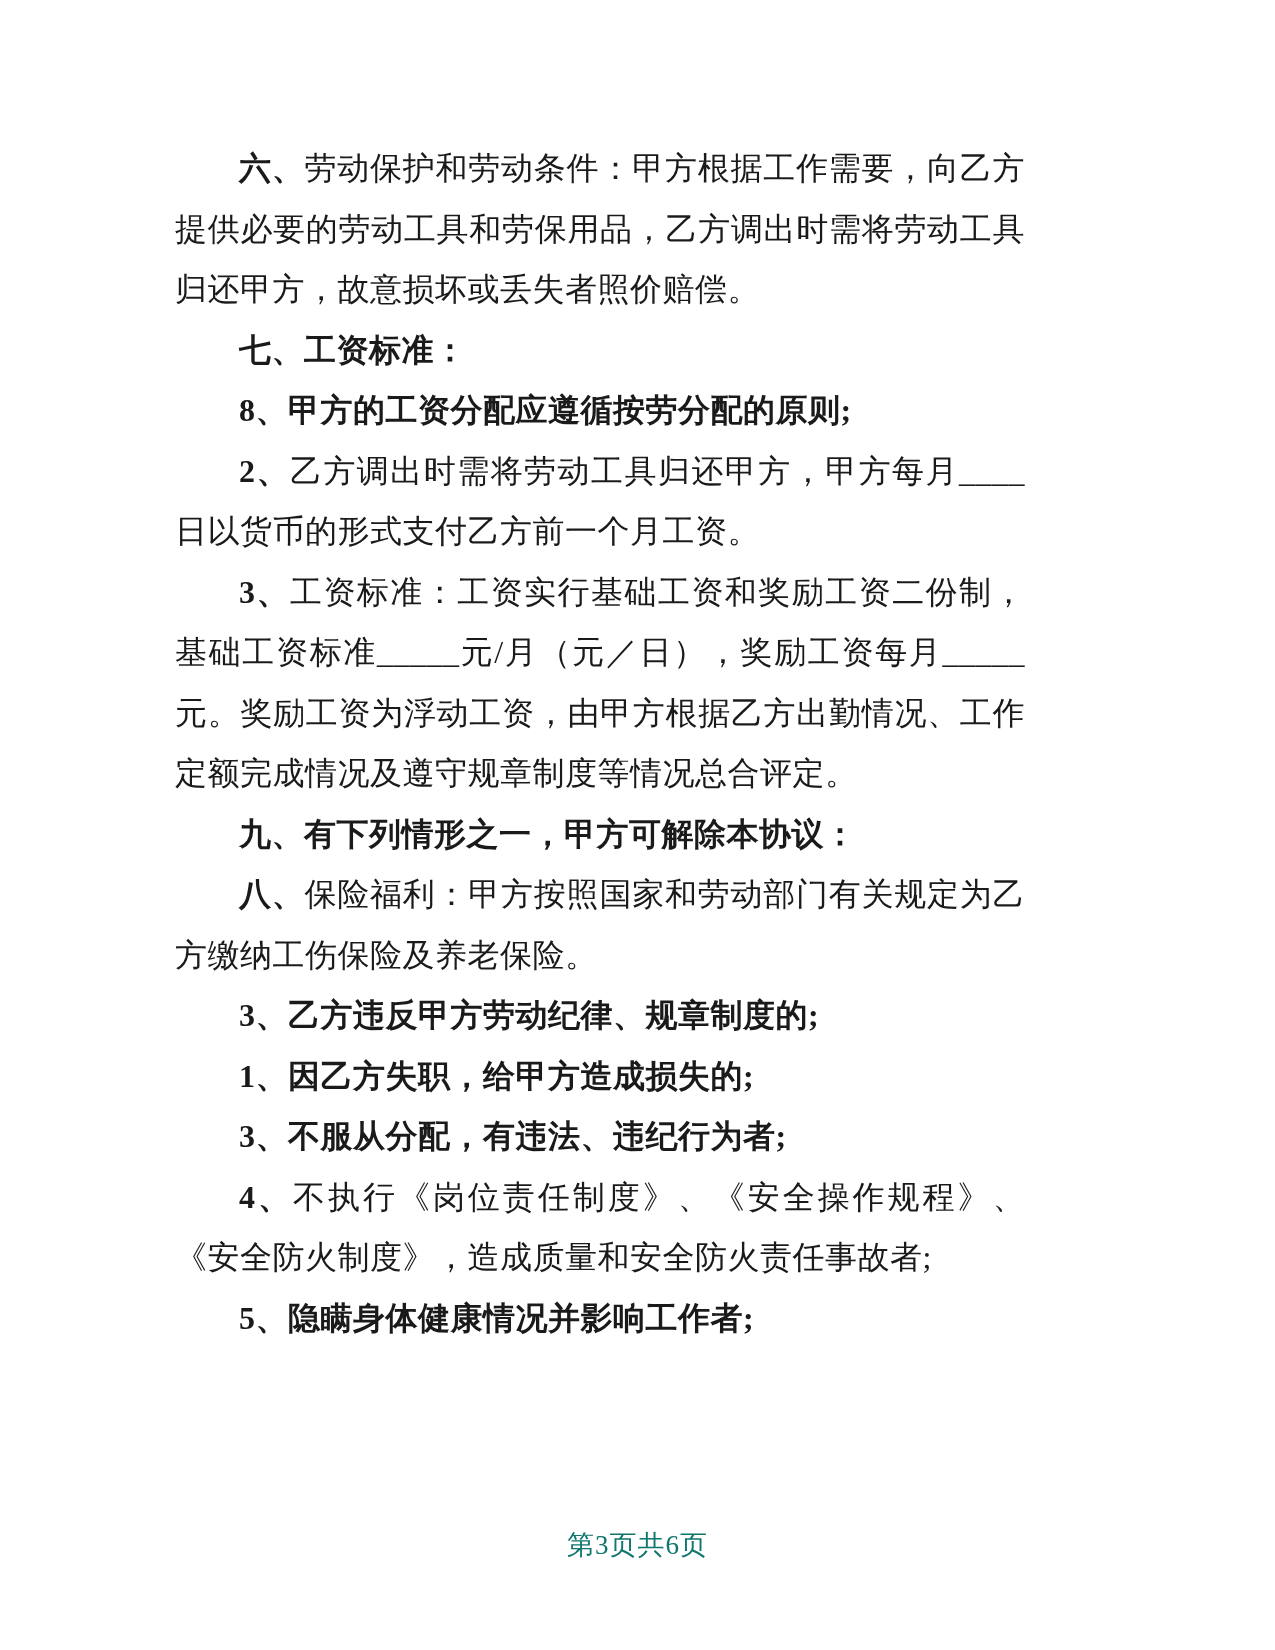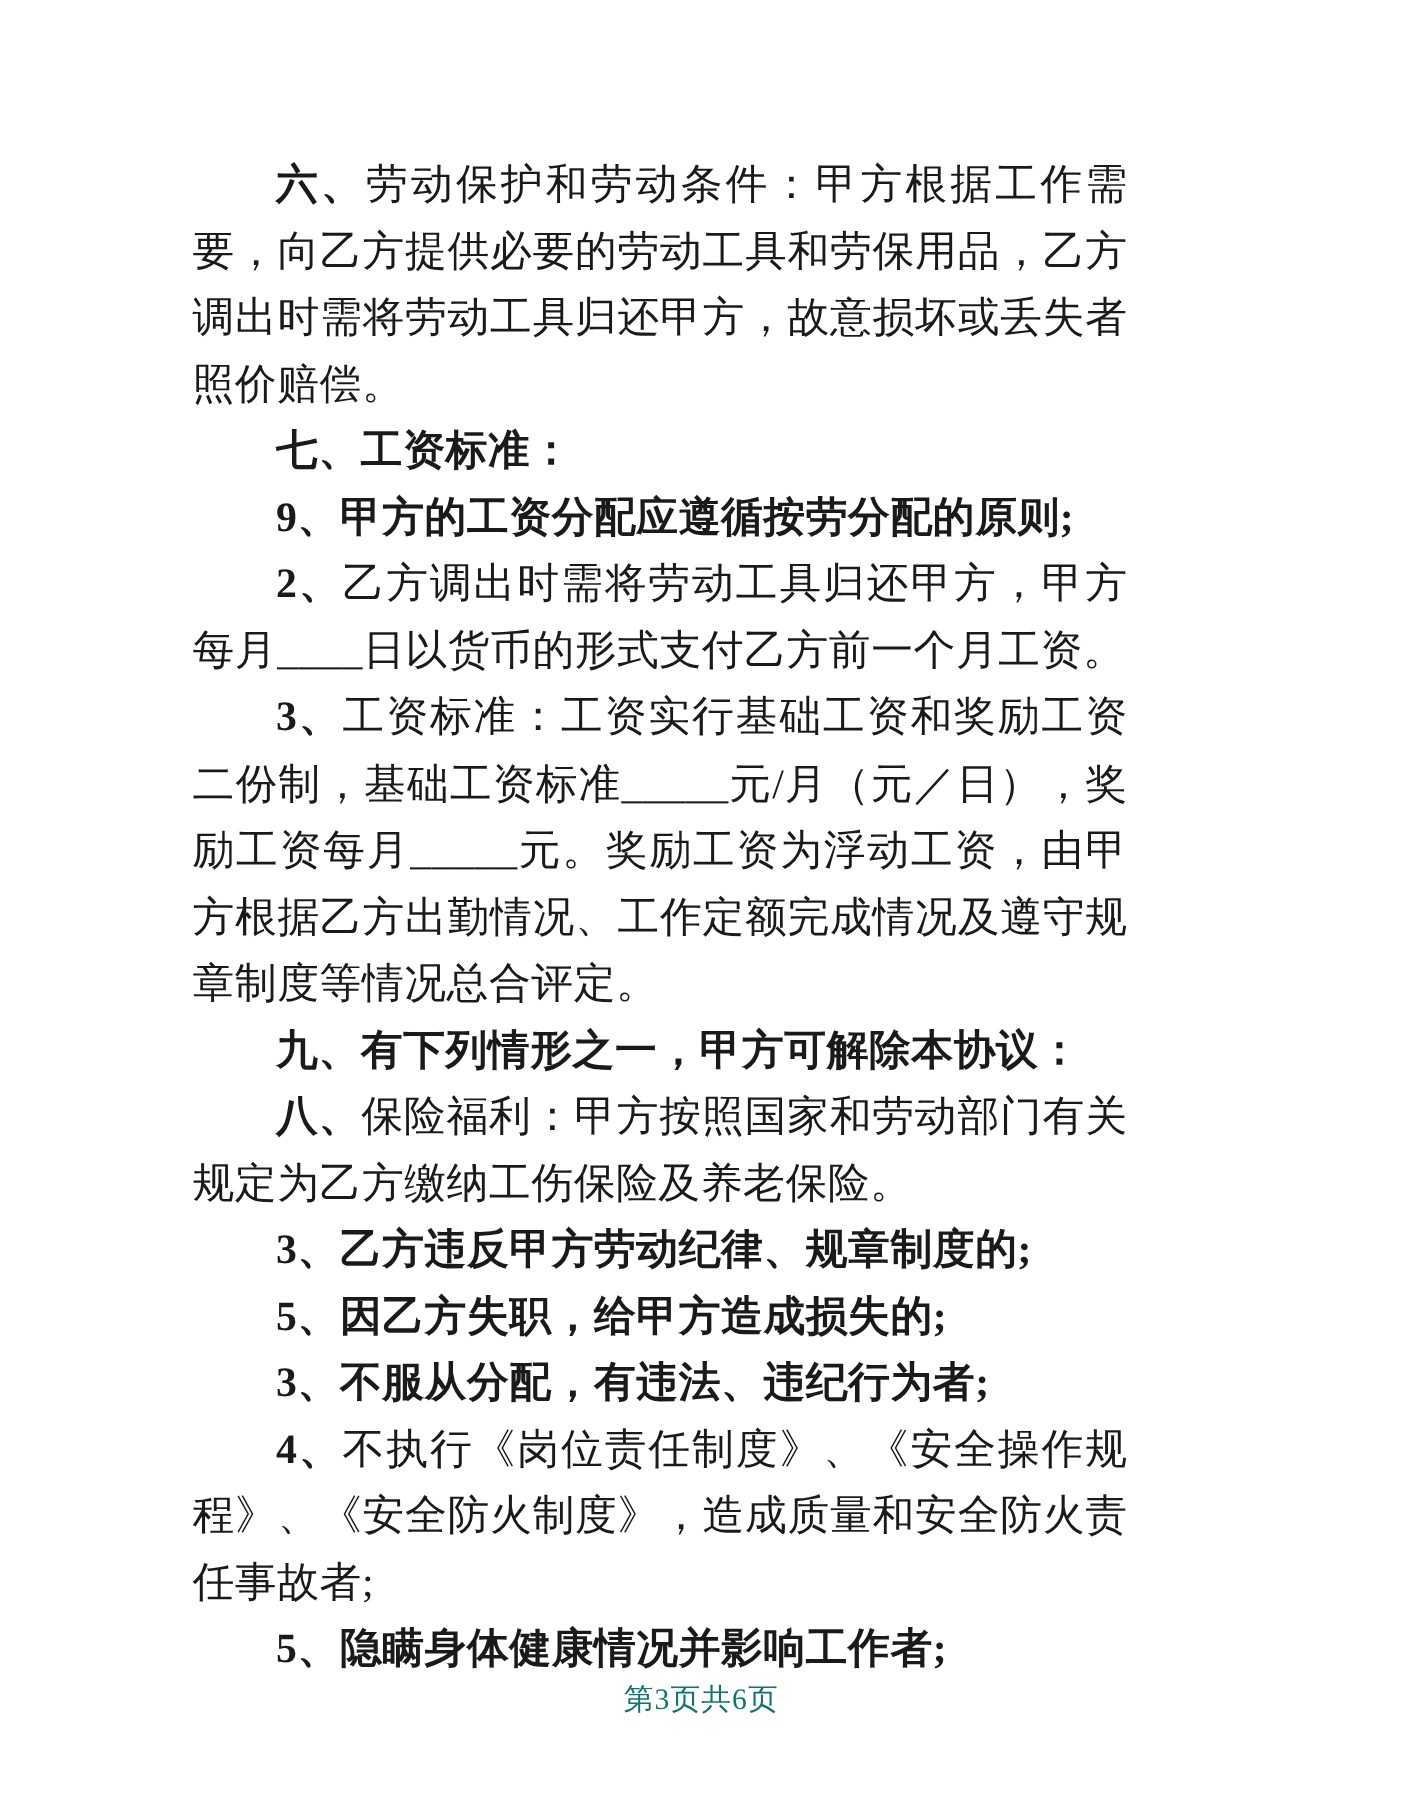--- a/index.html
+++ b/index.html
@@ -18,21 +18,21 @@
   .page {
     position: absolute;
     inset: 0;
     background: #ffffff;
   }
   .content {
     position: absolute;
     left: 175px;
     top: 138px;
     width: 850px;
-    font-size: 38px;
+    font-size: 32px;
     line-height: 60.5px;
     text-align: justify;
     text-justify: inter-ideograph;
     letter-spacing: 0.5px;
   }
   .para {
     margin: 0;
     padding: 0;
     text-indent: 2em;
   }
@@ -50,25 +50,25 @@
     color: #0f766e;
   }
 </style>
 </head>
 <body>
 
 <div class="page">
   <div class="content">
       <p class="para"><span class="seg bold">六、</span><span class="seg">劳动保护和劳动条件：甲方根据工作需要，向乙方提供必要的劳动工具和劳保用品，乙方调出时需将劳动工具归还甲方，故意损坏或丢失者照价赔偿。</span></p>
       <p class="para"><span class="seg bold">七、工资标准：</span></p>
-      <p class="para"><span class="seg bold">9、甲方的工资分配应遵循按劳分配的原则;</span></p>
+      <p class="para"><span class="seg bold">8、甲方的工资分配应遵循按劳分配的原则;</span></p>
       <p class="para"><span class="seg bold">2、</span><span class="seg">乙方调出时需将劳动工具归还甲方，甲方每月____日以货币的形式支付乙方前一个月工资。</span></p>
       <p class="para"><span class="seg bold">3、</span><span class="seg">工资标准：工资实行基础工资和奖励工资二份制，基础工资标准_____元/月（元／日），奖励工资每月_____元。奖励工资为浮动工资，由甲方根据乙方出勤情况、工作定额完成情况及遵守规章制度等情况总合评定。</span></p>
       <p class="para"><span class="seg bold">九、有下列情形之一，甲方可解除本协议：</span></p>
       <p class="para"><span class="seg bold">八、</span><span class="seg">保险福利：甲方按照国家和劳动部门有关规定为乙方缴纳工伤保险及养老保险。</span></p>
       <p class="para"><span class="seg bold">3、乙方违反甲方劳动纪律、规章制度的;</span></p>
-      <p class="para"><span class="seg bold">5、因乙方失职，给甲方造成损失的;</span></p>
+      <p class="para"><span class="seg bold">1、因乙方失职，给甲方造成损失的;</span></p>
       <p class="para"><span class="seg bold">3、不服从分配，有违法、违纪行为者;</span></p>
       <p class="para"><span class="seg bold">4、</span><span class="seg">不执行《岗位责任制度》、《安全操作规程》、《安全防火制度》，造成质量和安全防火责任事故者;</span></p>
       <p class="para"><span class="seg bold">5、隐瞒身体健康情况并影响工作者;</span></p>
     </div>
   <div class="footer">第3页共6页</div>
 </div>
 
 </body></html>

